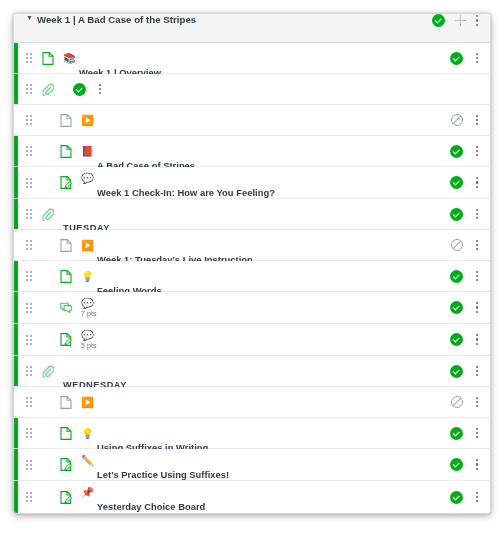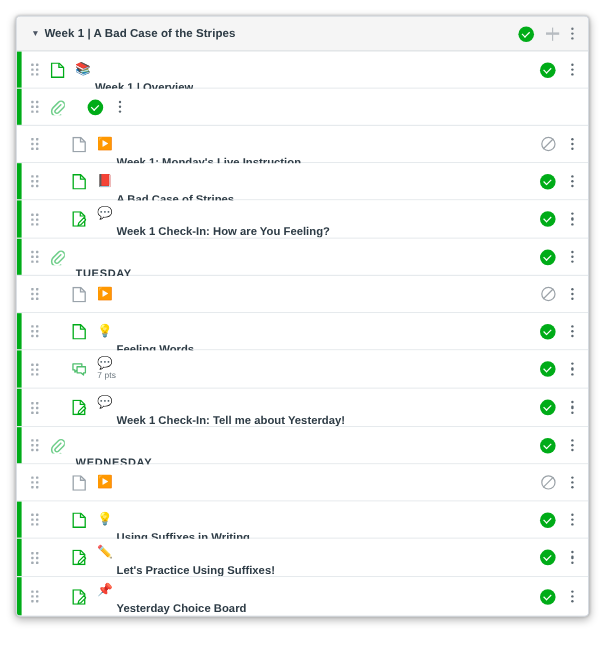--- a/index.html
+++ b/index.html
@@ -32,21 +32,21 @@
     background: #ffffff;
     border: 1px solid #d5dae0;
     border-radius: 4px;
     box-shadow: 0 2px 7px rgba(0,0,0,0.30), 0 0 2px rgba(0,0,0,0.18);
     overflow: hidden;
   }
 
   
   .module-header {
     display: flex;
-    align-items: center;
+    align-items: flex-start;
     height: 29px;
     background: #f5f5f5;
     border-bottom: 1px solid #d8dce0;
     padding: 0 8px 0 12px;
     box-sizing: border-box;
   }
   .collapse-arrow {
     width: 11px;
     flex: 0 0 11px;
     color: #4b5563;
@@ -359,21 +359,20 @@
         <span class="indent-1"></span>
         <span class="type-icon">
           <svg viewBox="0 0 12 13">
               <path d="M1 0.6h6.2L11 4.3V12.4H1z" fill="none" stroke="#9aa3ab" stroke-width="1.1"></path>
               <path d="M7.1 0.8v3.4h3.6" fill="none" stroke="#9aa3ab" stroke-width="1.1"></path>
             </svg>
         </span>
         <span class="titlewrap">
           <span class="titleline">
             <span class="emoji">▶️</span>
-            <span class="item-title">Week 1: Monday's Live Instruction</span>
           </span>
         </span>
         <span class="row-actions">
           <span class="status-slot">
               <span class="unpub-icon"></span>
             </span>
           <span class="kebab-icon">
               <i></i>
               <i></i>
               <i></i>
@@ -495,20 +494,21 @@
         <span class="indent-1"></span>
         <span class="type-icon">
           <svg viewBox="0 0 12 13">
               <path d="M1 0.6h6.2L11 4.3V12.4H1z" fill="none" stroke="#9aa3ab" stroke-width="1.1"></path>
               <path d="M7.1 0.8v3.4h3.6" fill="none" stroke="#9aa3ab" stroke-width="1.1"></path>
             </svg>
         </span>
         <span class="titlewrap">
           <span class="titleline">
             <span class="emoji">▶️</span>
+            <span class="item-title">Week 1: Tuesday's Live Instruction</span>
           </span>
         </span>
         <span class="row-actions">
           <span class="status-slot">
               <span class="unpub-icon"></span>
             </span>
           <span class="kebab-icon">
               <i></i>
               <i></i>
               <i></i>
@@ -597,21 +597,20 @@
         <span class="type-icon">
           <svg viewBox="0 0 12 13">
               <path d="M1 0.6h6.2L10.6 4V12.4H1z" fill="none" stroke="#00ac18" stroke-width="1.1"></path>
               <path d="M6.9 0.8v3.2h3.4" fill="none" stroke="#00ac18" stroke-width="1"></path>
               <path d="M11.4 7.2 7.2 11.4l-2.1.5.5-2.1 4.2-4.2z" fill="#ffffff" stroke="#00ac18" stroke-width="1"></path>
             </svg>
         </span>
         <span class="titlewrap">
           <span class="titleline">
             <span class="emoji">💬</span>
-            <span class="item-title">Week 1 Check-In: Tell me about Yesterday!</span>
           </span>
           <span class="pts">5 pts</span>
         </span>
         <span class="row-actions">
           <span class="status-slot">
               <span class="pub-icon"></span>
             </span>
           <span class="kebab-icon">
               <i></i>
               <i></i>

